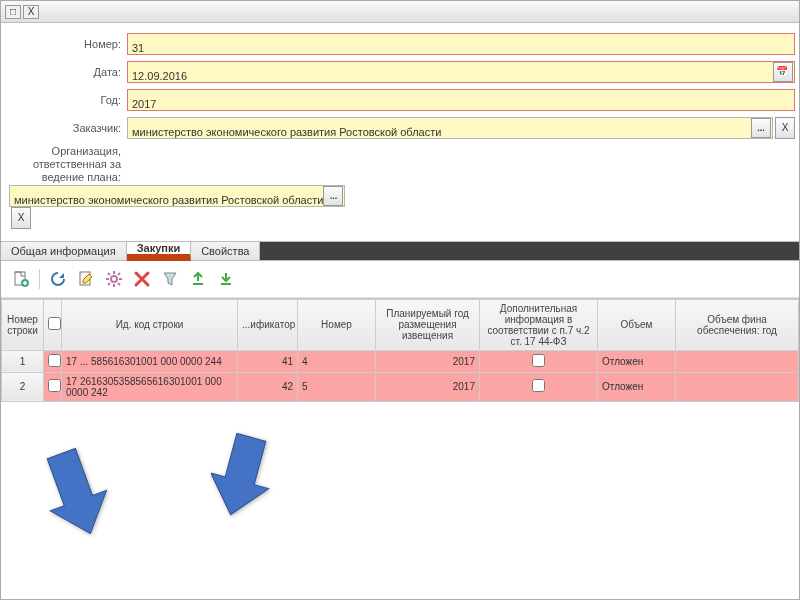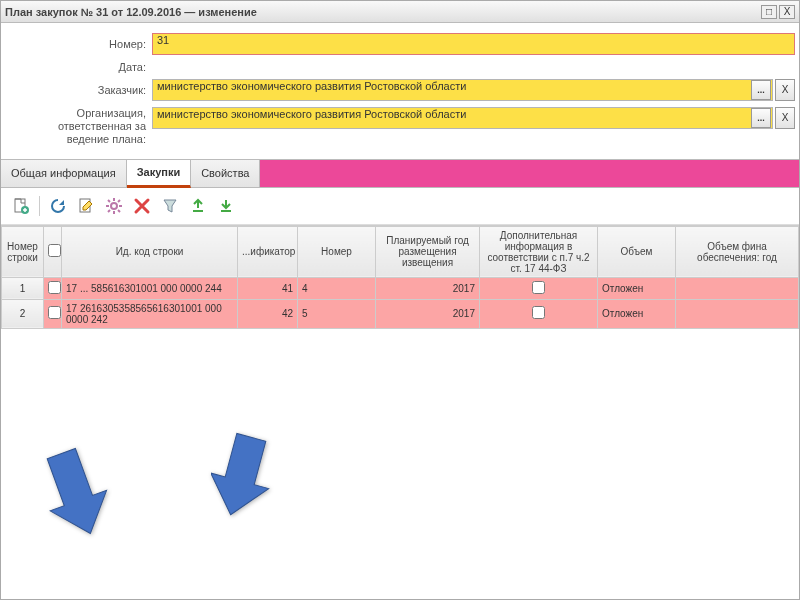--- a/index.html
+++ b/index.html
@@ -5,36 +5,36 @@
   * { margin: 0; padding: 0; box-sizing: border-box; }
   body { font-family: Arial, sans-serif; font-size: 11px; color: #333; background: #fff; }
   
   .window { width: 800px; height: 600px; border: 1px solid #aaa; display: flex; flex-direction: column; position: relative; }
   
   .titlebar { background: linear-gradient(#f9f9f9,#e0e0e0); border-bottom: 1px solid #bbb; height: 22px; display: flex; align-items: center; justify-content: space-between; padding: 0 4px; }
   .titlebar .title { font-weight: bold; color: #444; font-size: 11px; }
   .titlebar .btns { display: flex; gap: 2px; }
   .titlebar .btn { width: 16px; height: 14px; border: 1px solid #999; background: #f0f0f0; text-align: center; line-height: 12px; font-size: 10px; cursor: pointer; }
   
-  .form-area { padding: 10px 4px 6px 8px; margin-left: 25px; }
+  .form-area { padding: 10px 4px 6px 8px; }
   .form-row { display: flex; align-items: center; margin-bottom: 6px; }
-  .form-row.tall { align-items: flex-start; }
+  .form-row.tall { align-items: flex-start; flex-direction: column; }
   .form-label { width: 118px; text-align: right; padding-right: 6px; color: #555; font-size: 11px; }
-  .form-field { flex: 1; height: 22px; border: 1px solid #b5b5b5; background: #fde047; padding: 0 4px; font-size: 11px; display: flex; align-items: flex-start; }
+  .form-field { flex: 1; height: 22px; border: 1px solid #b5b5b5; background: #fef9c3; padding: 0 4px; font-size: 11px; display: flex; align-items: flex-end; }
   .form-field.required { border: 1px solid #d77; }
   .form-field.with-btn { padding-right: 0; }
   .field-btn { width: 20px; height: 20px; margin-left: auto; margin-right: 1px; border: 1px solid #999; background: linear-gradient(#fcfcfc,#e3e3e3); text-align: center; line-height: 18px; font-size: 9px; cursor: pointer; }
   .field-btn.cal::before { content: "📅"; font-size: 10px; }
   .field-btn.dots::before { content: "..."; font-weight: bold; }
   .x-btn { width: 20px; height: 22px; border: 1px solid #999; background: linear-gradient(#fcfcfc,#e3e3e3); margin-left: 2px; text-align: center; line-height: 20px; cursor: pointer; font-size: 10px; }
   .x-btn::before { content: "X"; }
   
-  .tabs { display: flex; background: #ec4899; border-top: 1px solid #bbb; border-bottom: 1px solid #bbb; height: 29px; }
+  .tabs { display: flex; background: #404040; border-top: 1px solid #bbb; border-bottom: 1px solid #bbb; height: 20px; }
   .tab { padding: 4px 10px; border-right: 1px solid #bbb; background: linear-gradient(#f3f3f3,#e4e4e4); cursor: pointer; font-size: 11px; display: flex; align-items: center; }
-  .tab.active { background: #fff; font-weight: bold; border-bottom: 3px solid #c2410c; margin-bottom: -1px; }
+  .tab.active { background: #fff; font-weight: bold; border-bottom: 7px solid #c2410c; margin-bottom: -1px; }
   
   .toolbar { padding: 6px 8px; display: flex; gap: 4px; align-items: center; border-bottom: 1px solid #ddd; }
   .tb-btn { width: 24px; height: 24px; display: flex; align-items: center; justify-content: center; cursor: pointer; border-radius: 2px; }
   .tb-btn svg { width: 18px; height: 18px; }
   .tb-sep { width: 1px; height: 20px; background: #ccc; margin: 0 2px; }
   
   .grid { flex: 1; overflow: auto; border-top: 1px solid #ccc; }
   table { border-collapse: collapse; width: 100%; table-layout: fixed; }
   th, td { border: 1px solid #ccc; padding: 3px 4px; font-size: 10px; vertical-align: middle; height: 20px; }
   th { background: linear-gradient(#f7f7f7,#e7e7e7); font-weight: normal; color: #444; text-align: center; height: 46px; }
@@ -45,36 +45,45 @@
   td.center { text-align: center; }
   
   .arrow { position: absolute; pointer-events: none; }
   .arrow svg { filter: drop-shadow(1px 1px 2px rgba(0,0,0,0.3)); }
 </style>
 </head>
 <body>
 
 <div class="window">
   <div class="titlebar">
-    <span class="title">План закупок № 31 от 12.09.2016 — изменение</span>
     <div class="btns">
       <div class="btn">□</div>
       <div class="btn">X</div>
     </div>
   </div>
 
   <div class="form-area">
     <div class="form-row">
       <div class="form-label">Номер:</div>
       <div class="form-field required">
           <span>31</span>
         </div>
     </div>
     <div class="form-row">
       <div class="form-label">Дата:</div>
+      <div class="form-field required with-btn">
+        <span>12.09.2016</span>
+        <div class="field-btn cal"></div>
+      </div>
+    </div>
+    <div class="form-row">
+      <div class="form-label">Год:</div>
+      <div class="form-field required">
+          <span>2017</span>
+        </div>
     </div>
     <div class="form-row">
       <div class="form-label">Заказчик:</div>
       <div class="form-field with-btn">
         <span>министерство экономического развития Ростовской области</span>
         <div class="field-btn dots"></div>
       </div>
       <div class="x-btn"></div>
     </div>
     <div class="form-row tall">

